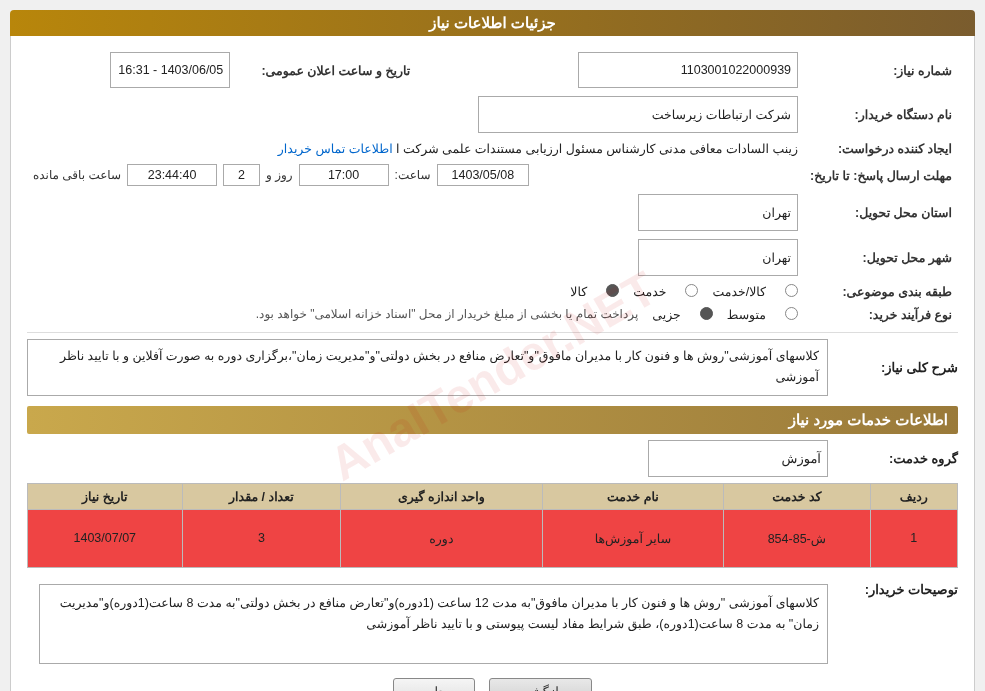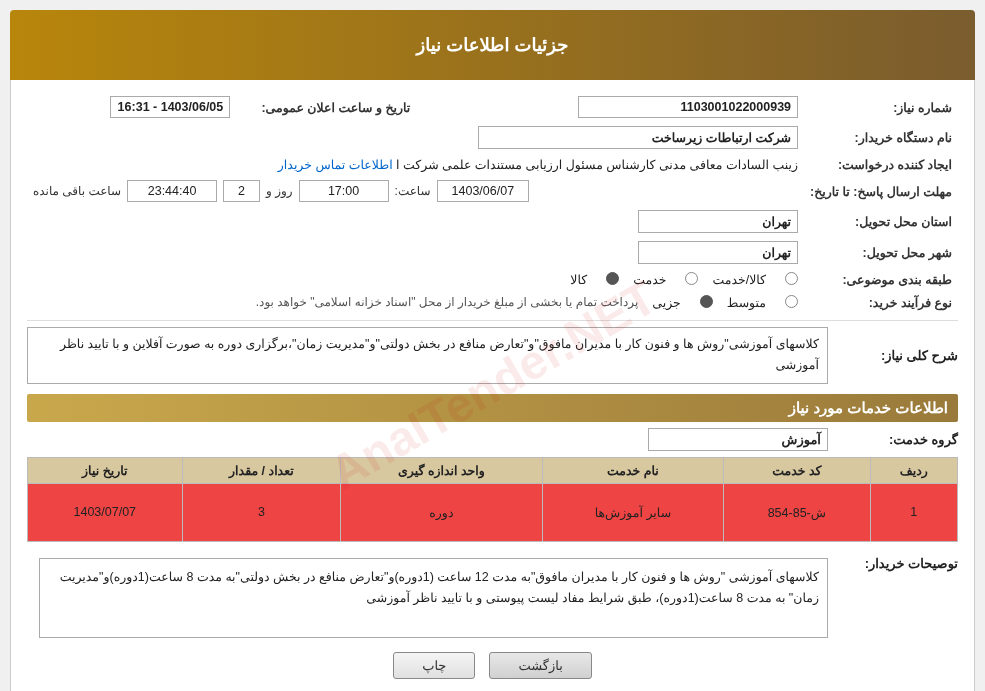--- a/index.html
+++ b/index.html
@@ -13,22 +13,22 @@
     .page-wrapper {
       max-width: 985px;
       margin: 0 auto;
       background: #f0f0f0;
       padding: 10px;
     }
     .header-bar {
       background: linear-gradient(to left, #7a5c2e, #b8860b);
       color: #fff;
       text-align: center;
-      padding: 24px 12px;
-      font-size: 18px;
+      padding: 4px 12px;
+      font-size: 15px;
       font-weight: bold;
       border-radius: 4px 4px 0 0;
       margin-bottom: 0;
     }
     .main-card {
       background: #fff;
       border: 1px solid #ccc;
       border-top: none;
       padding: 12px 16px;
     }
@@ -47,25 +47,24 @@
       font-weight: bold;
       white-space: nowrap;
       width: 130px;
       text-align: right;
     }
     .value-cell {
       text-align: right;
     }
     .value-box {
       border: 1px solid #aaa;
-      padding: 3px 6px;
+      padding: 10px 6px;
       background: #fff;
       display: inline-block;
       min-width: 120px;
-      font-weight: bold;
     }
     .value-box-wide {
       min-width: 220px;
     }
     .blue-link {
       color: #0066cc;
       text-decoration: none;
     }
     .date-row {
       display: flex;
@@ -249,21 +248,21 @@
         <td class="label-cell">ایجاد کننده درخواست:</td>
         <td class="value-cell" colspan="4">
           <span>زینب السادات معافی مدنی کارشناس مسئول ارزیابی مستندات علمی شرکت ا</span>
           <a href="#" class="blue-link">اطلاعات تماس خریدار</a>
         </td>
       </tr>
       <tr>
         <td class="label-cell">مهلت ارسال پاسخ: تا تاریخ:</td>
         <td class="value-cell" colspan="4">
           <div class="date-row">
-            <span class="date-box">1403/06/07</span>
+            <span class="date-box">1403/05/08</span>
             <span class="small-label">ساعت:</span>
             <span class="date-box">17:00</span>
             <span class="small-label">روز و</span>
             <span class="date-box" style="min-width:30px;">2</span>
             <span class="date-box">23:44:40</span>
             <span class="small-label">ساعت باقی مانده</span>
           </div>
         </td>
       </tr>
       <tr>

